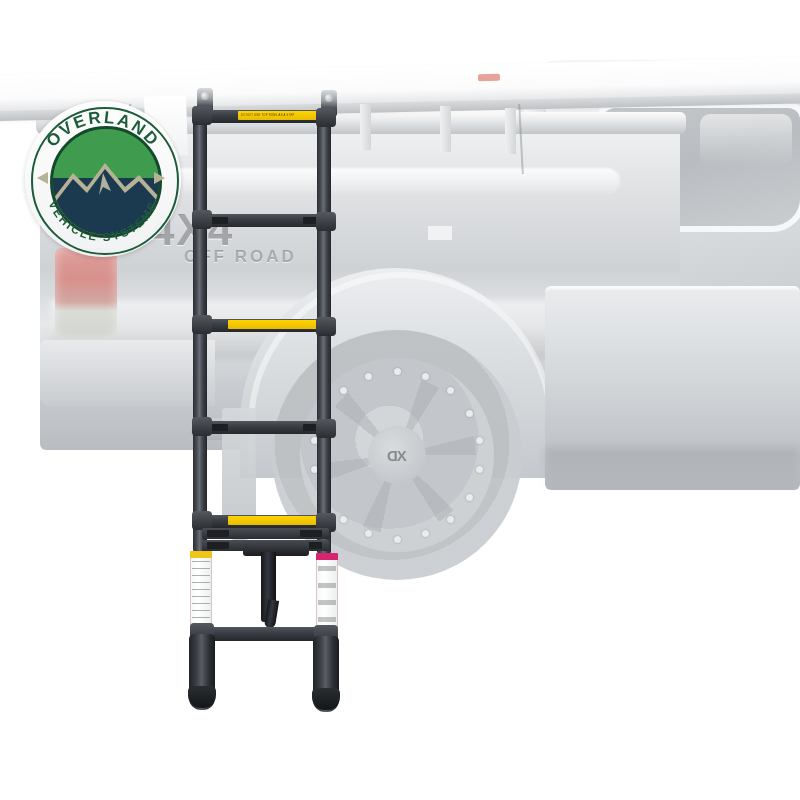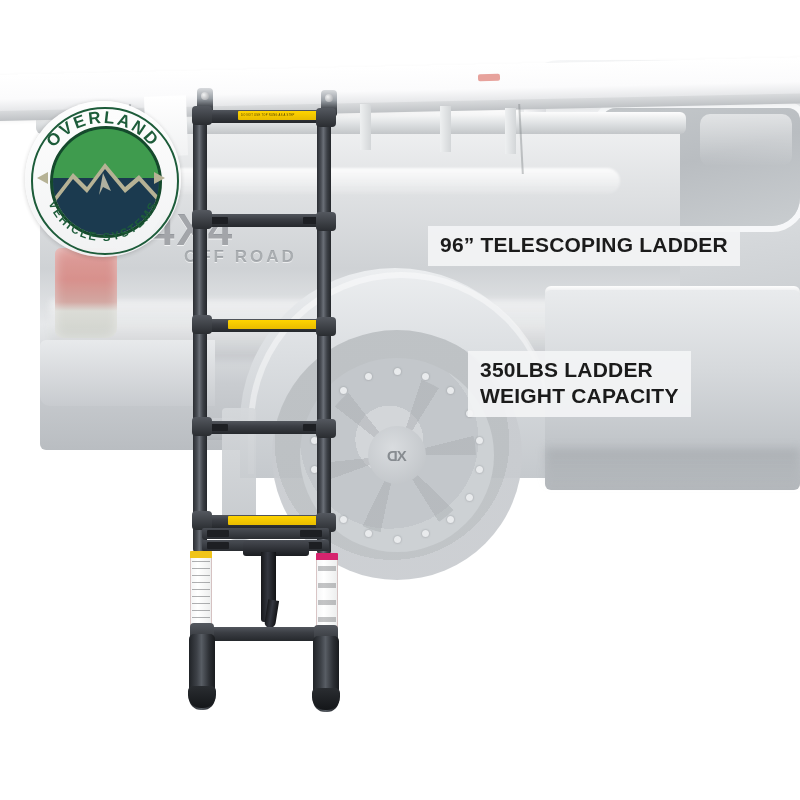--- a/index.html
+++ b/index.html
@@ -316,27 +316,22 @@
     <div class="rung-cap" style="left:190px;top:623px;width:24px;height:22px;"></div>
     <div class="rung-cap" style="left:314px;top:625px;width:24px;height:22px;"></div>
 
     <div class="foot" style="left:189px;top:634px;"></div>
     <div class="foot" style="left:313px;top:636px;"></div>
     <div class="foot-cap" style="left:188px;top:686px;"></div>
     <div class="foot-cap" style="left:312px;top:688px;"></div>
   </div>
 
   <div class="callout" style="left:428px;top:226px;">
-    <div>96” TELESCOPING LADDER</div>
   </div>
 
-  <div class="callout" style="left:468px;top:351px;">
-    <div>350LBS LADDER</div>
-    <div>WEIGHT CAPACITY</div>
-  </div>
 
   <div class="logo"></div>
   <div class="logo-ring"></div>
   <div class="logo-disc">
     <div class="logo-sky"></div>
     <div class="logo-ground"></div>
     <svg width="106" height="106" viewBox="0 0 106 106" style="position:absolute;left:0;top:0;">
       <path d="M0 70 L20 44 L34 58 L52 34 L72 58 L86 46 L106 68 L106 106 L0 106 Z" fill="#b6b295"></path>
       <path d="M0 76 L20 50 L34 64 L52 40 L72 64 L86 52 L106 74 L106 106 L0 106 Z" fill="#1b3a4f"></path>
       <path d="M50 44 L58 62 L50 58 L46 66 Z" fill="#c9c6ae" opacity=".85"></path>

